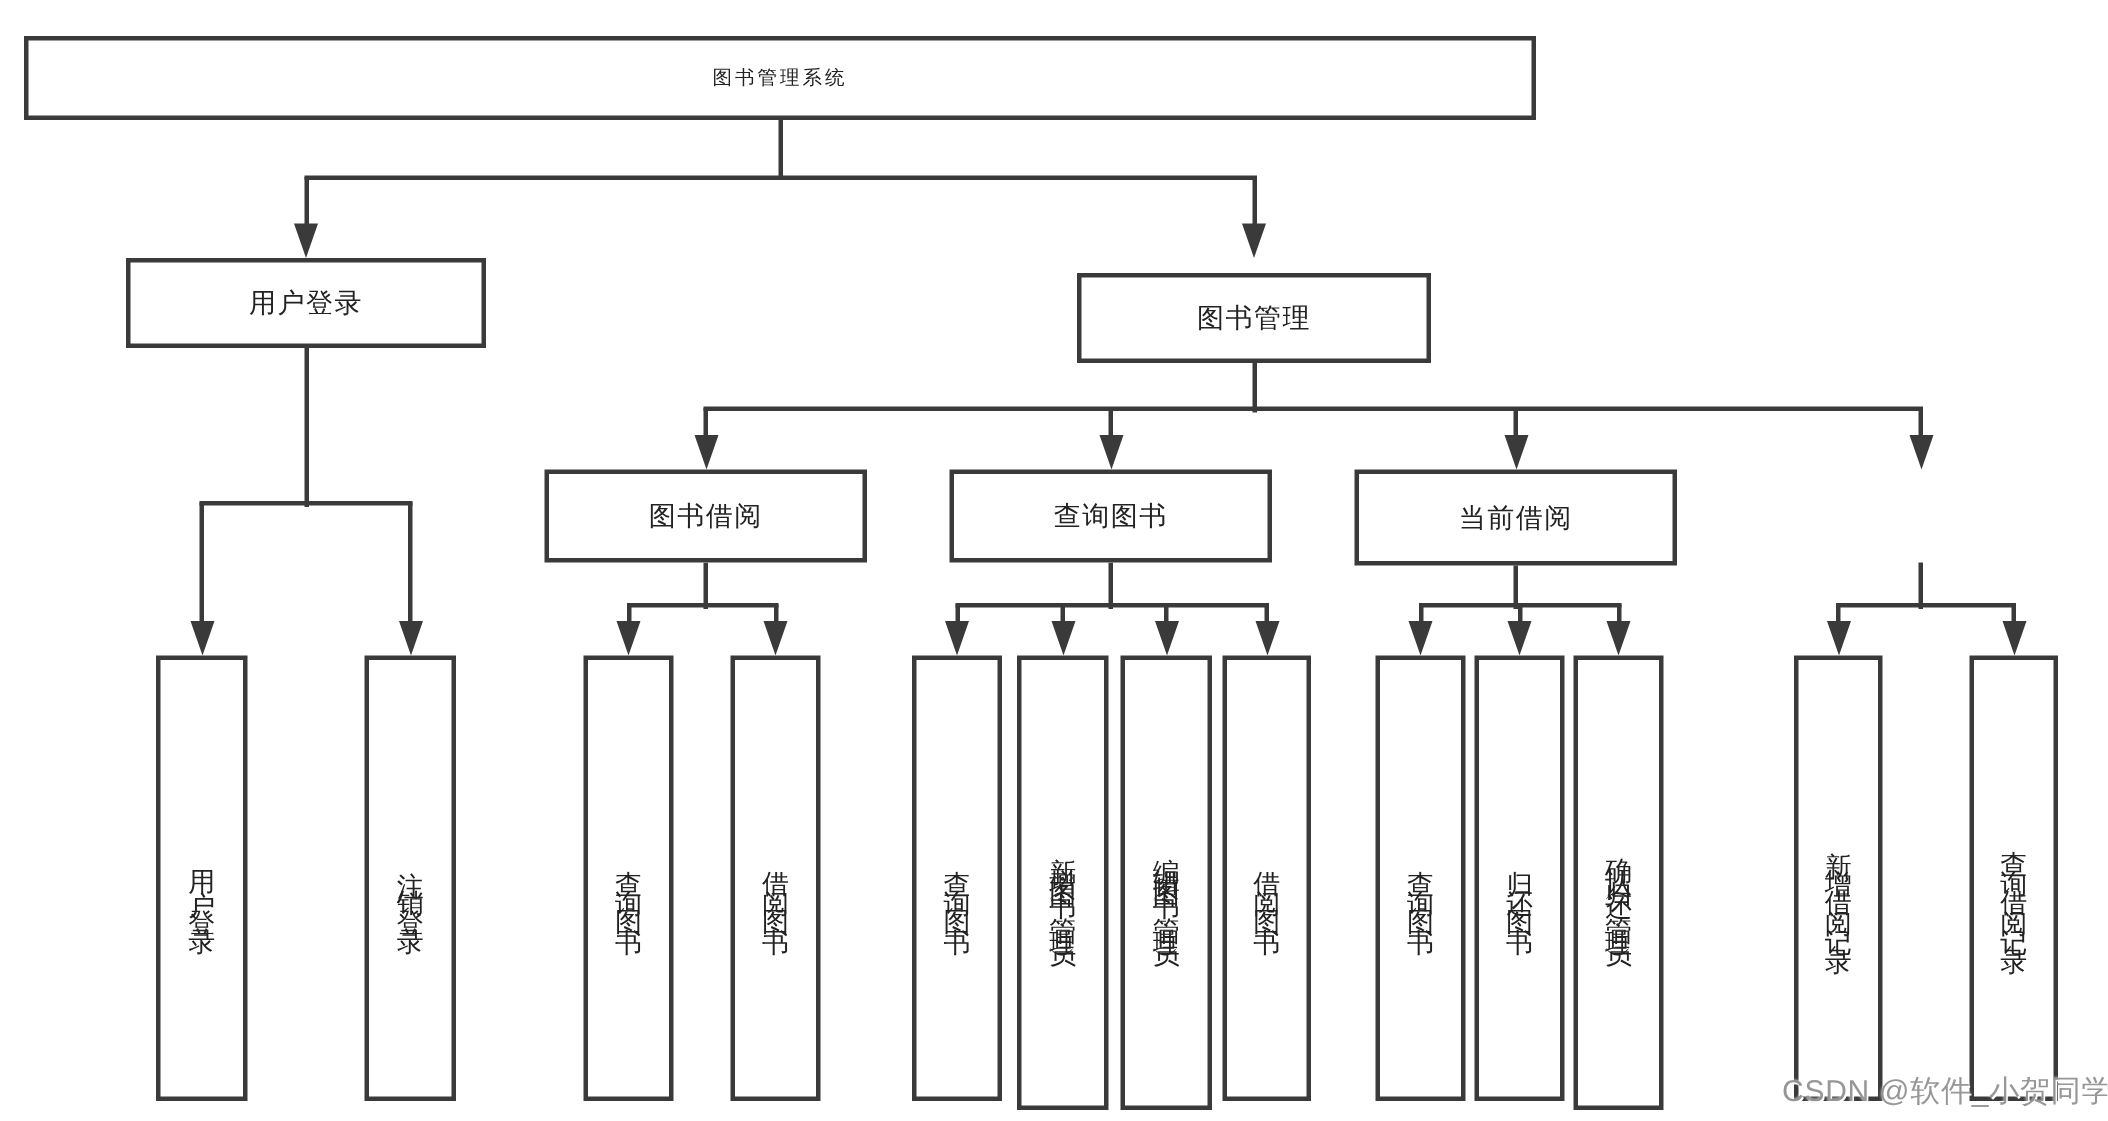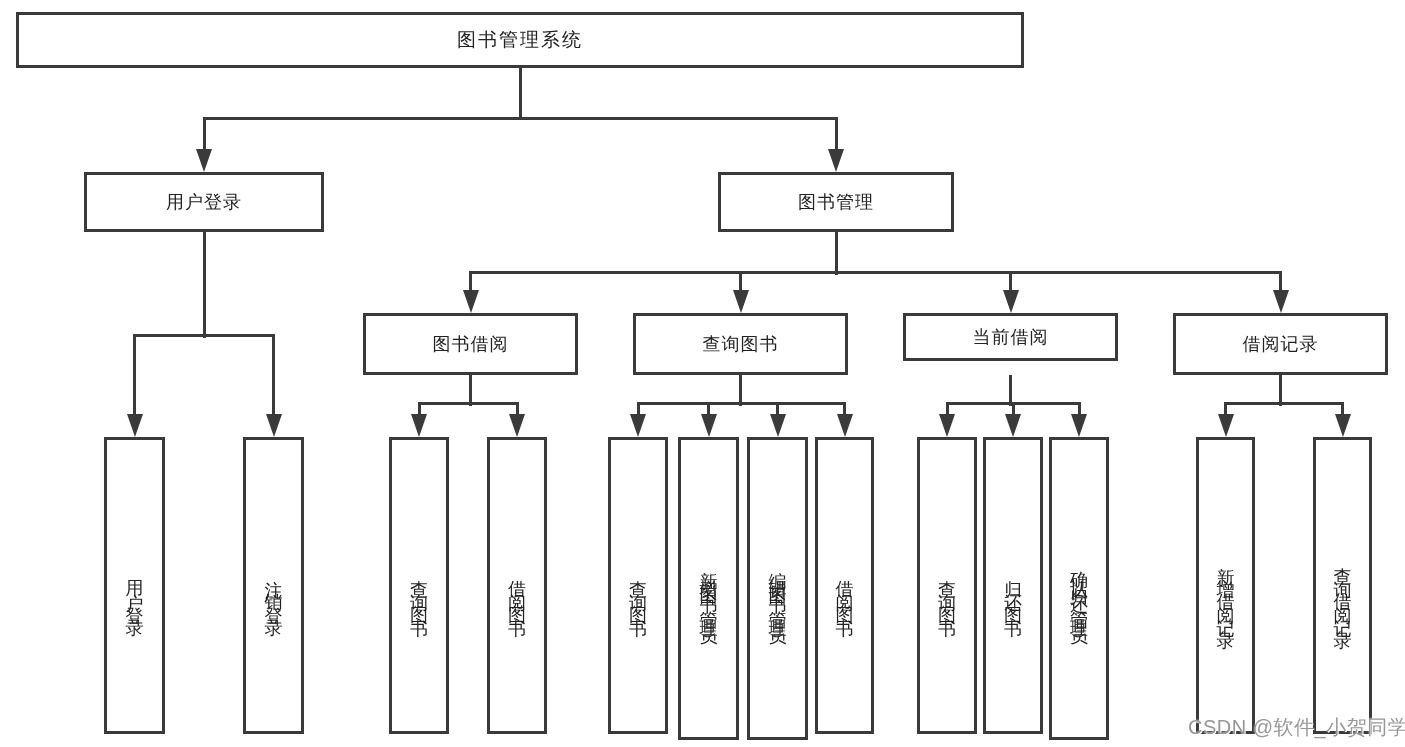--- a/index.html
+++ b/index.html
@@ -5,21 +5,21 @@
   html,body{margin:0;padding:0;background:#ffffff;}
   #canvas{
     position:relative;width:1405px;height:747px;background:#ffffff;overflow:hidden;
     font-family:"Liberation Sans","DejaVu Sans",sans-serif;color:#222222;
   }
   .box{
     position:absolute;box-sizing:border-box;border:3px solid #3a3a3a;background:#ffffff;
     display:flex;align-items:center;justify-content:center;
   }
   .hbox{font-size:18px;letter-spacing:1px;}
-  .rootbox{font-size:19px;letter-spacing:2px;}
+  .rootbox{font-size:13px;letter-spacing:2px;margin-top:12px;}
   .vtext{
     writing-mode:vertical-rl;text-orientation:mixed;
     font-size:18px;line-height:1;letter-spacing:13px;margin-bottom:-13px;
   }
   .vtext.tight{letter-spacing:8px;margin-bottom:-8px;}
   .vline{position:absolute;width:3px;background:#3a3a3a;}
   .hline{position:absolute;height:3px;background:#3a3a3a;}
   .arrow{
     position:absolute;width:0;height:0;
     border-left:8px solid transparent;border-right:8px solid transparent;
@@ -87,26 +87,25 @@
       <div class="arrow" style="left: 939px; top: 414px;"></div>
       <div class="arrow" style="left: 1005px; top: 414px;"></div>
       <div class="arrow" style="left: 1071px; top: 414px;"></div>
       <div class="arrow" style="left: 1217.5px; top: 414px;"></div>
       <div class="arrow" style="left: 1334.5px; top: 414px;"></div>
     </div>
 
   <div class="box hbox rootbox" style="left:16px;top:12px;width:1008px;height:56px">图书管理系统</div>
 
   <div class="box hbox" style="left:84px;top:172px;width:240px;height:60px">用户登录</div>
-  <div class="box hbox" style="left:718px;top:172px;width:236px;height:60px">图书管理</div>
+  <div class="box hbox" style="left:718px;top:182px;width:236px;height:60px">图书管理</div>
 
   <div class="box hbox" style="left:363px;top:313px;width:215px;height:62px">图书借阅</div>
   <div class="box hbox" style="left:633px;top:313px;width:215px;height:62px">查询图书</div>
-  <div class="box hbox" style="left:903px;top:313px;width:215px;height:48px">当前借阅</div>
-  <div class="box hbox" style="left:1173px;top:313px;width:215px;height:62px">借阅记录</div>
+  <div class="box hbox" style="left:903px;top:313px;width:215px;height:64px">当前借阅</div>
 
   <div class="box leaf" style="left:104px;top:437px;width:61px;height:297px">
     <span class="vtext">用户登录</span>
   </div>
   <div class="box leaf" style="left:243px;top:437px;width:61px;height:297px">
     <span class="vtext">注销登录</span>
   </div>
 
   <div class="box leaf" style="left:389px;top:437px;width:60px;height:297px">
     <span class="vtext">查询图书</span>

